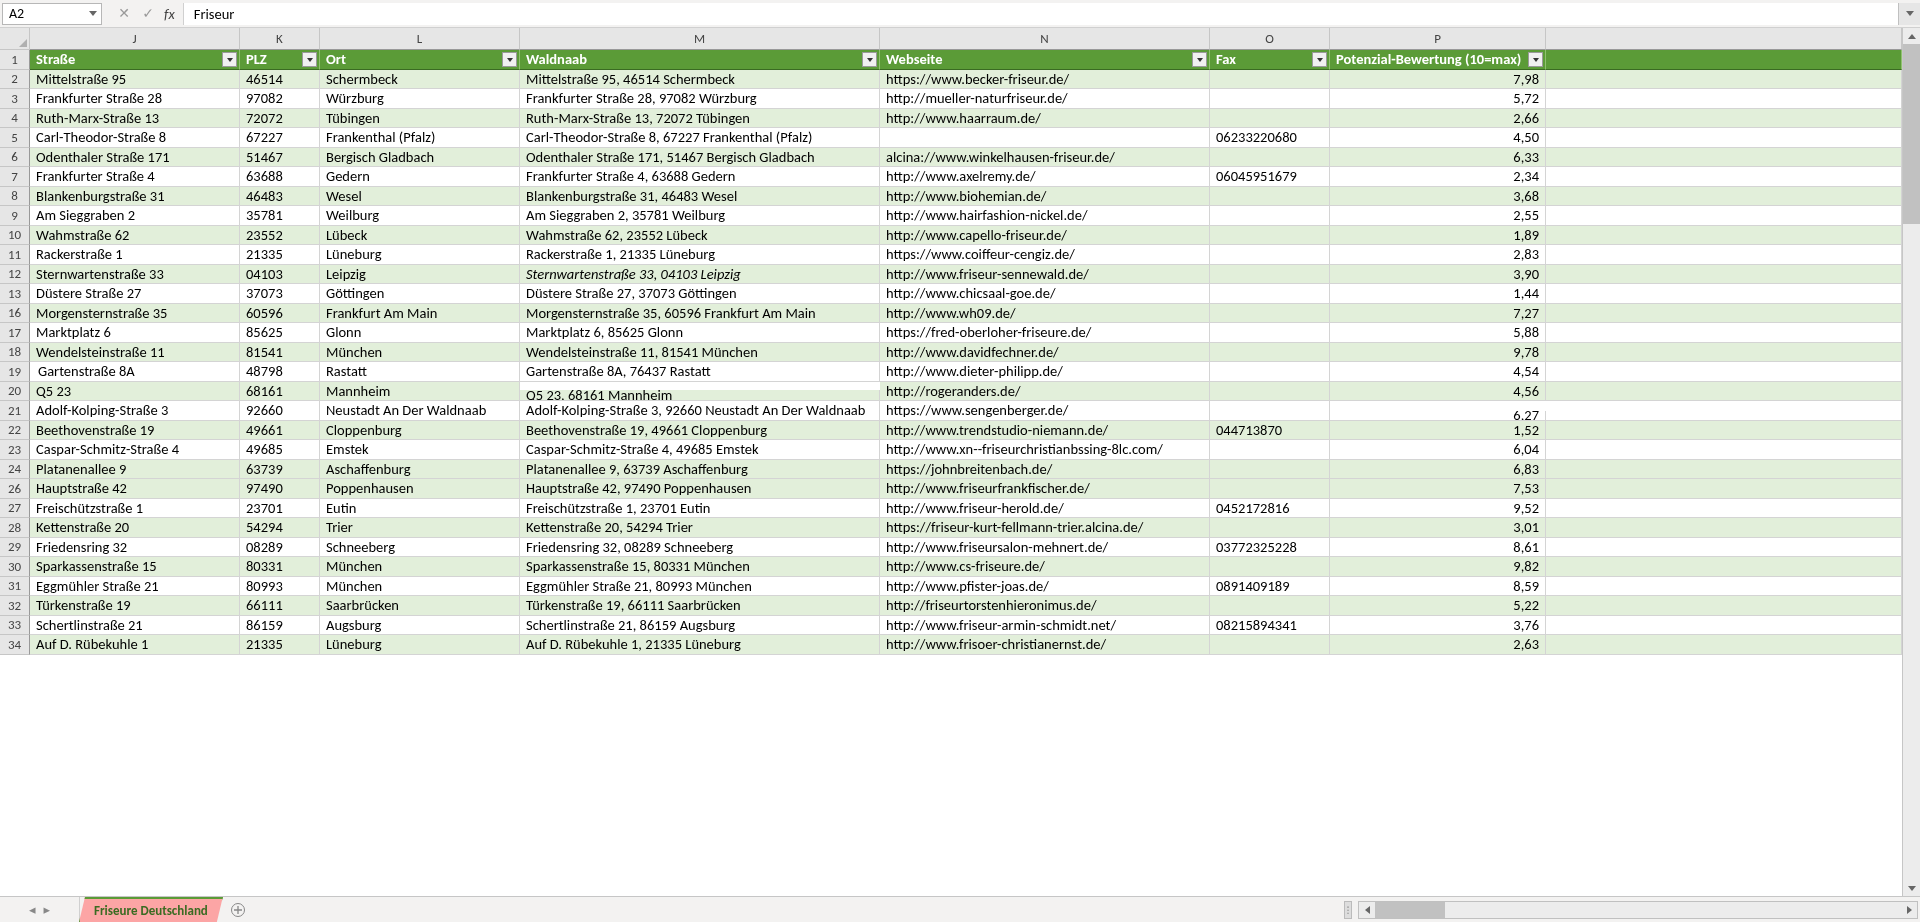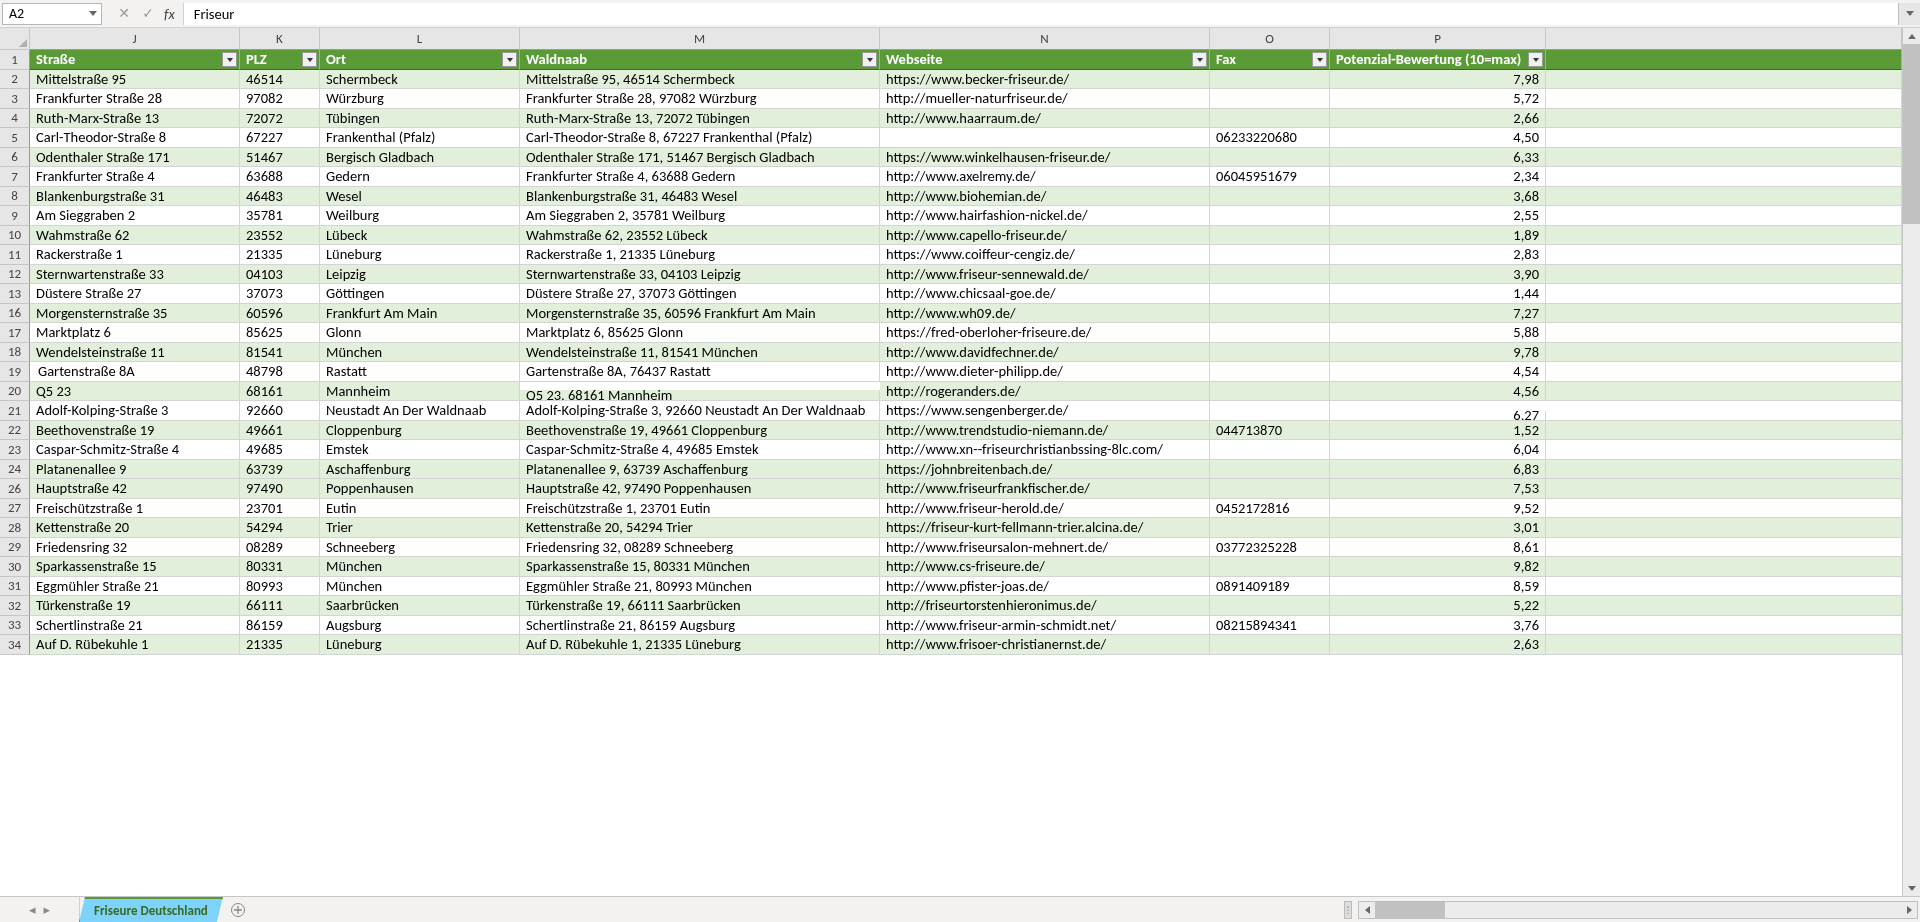--- a/index.html
+++ b/index.html
@@ -190,21 +190,21 @@
   .tabnav {
     width: 80px;
     display: flex;
     align-items: center;
     justify-content: center;
     border-right: 1px solid #d0d0d0;
     color:#888;
   }
   .tabnav span { margin: 0 4px; cursor:pointer; }
   .sheettab {
-    background: #7dd3fc;
+    background: #fca5a5;
     border: 1px solid #5b9b37;
     border-top: 2px solid #5b9b37;
     border-bottom: none;
     padding: 0 14px;
     display: flex;
     align-items: center;
     font-weight: bold;
     color: #3a6b22;
     clip-path: polygon(6px 0,100% 0,calc(100% - 6px) 100%,0 100%);
     margin-left: -1px;
@@ -382,21 +382,21 @@
             <div class="cell" style="width: 120px;">06233220680</div>
             <div class="cell right" style="width: 216px;">4,50</div>
             <div class="cell" style="flex: 1 1 0%;"></div>
           </div>
           <div class="row even">
             <div class="rowh">6</div>
             <div class="cell" style="width: 210px;">Odenthaler Straße 171</div>
             <div class="cell" style="width: 80px;">51467</div>
             <div class="cell" style="width: 200px;">Bergisch Gladbach</div>
             <div class="cell" style="width: 360px;">Odenthaler Straße 171, 51467 Bergisch Gladbach</div>
-            <div class="cell" style="width: 330px;">https://www.winkelhausen-friseur.de/</div>
+            <div class="cell" style="width: 330px;">alcina://www.winkelhausen-friseur.de/</div>
             <div class="cell" style="width: 120px;"></div>
             <div class="cell right" style="width: 216px;">6,33</div>
             <div class="cell" style="flex: 1 1 0%;"></div>
           </div>
           <div class="row odd">
             <div class="rowh">7</div>
             <div class="cell" style="width: 210px;">Frankfurter Straße 4</div>
             <div class="cell" style="width: 80px;">63688</div>
             <div class="cell" style="width: 200px;">Gedern</div>
             <div class="cell" style="width: 360px;">Frankfurter Straße 4, 63688 Gedern</div>
@@ -447,21 +447,21 @@
             <div class="cell" style="width: 330px;">https://www.coiffeur-cengiz.de/</div>
             <div class="cell" style="width: 120px;"></div>
             <div class="cell right" style="width: 216px;">2,83</div>
             <div class="cell" style="flex: 1 1 0%;"></div>
           </div>
           <div class="row even">
             <div class="rowh">12</div>
             <div class="cell" style="width: 210px;">Sternwartenstraße 33</div>
             <div class="cell" style="width: 80px;">04103</div>
             <div class="cell" style="width: 200px;">Leipzig</div>
-            <div class="cell" style="width: 360px;">Sternwartenstraße 33, 04103 Leipzig</div>
+            <div class="cell" style="width: 360px; font-style: italic;">Sternwartenstraße 33, 04103 Leipzig</div>
             <div class="cell" style="width: 330px;">http://www.friseur-sennewald.de/</div>
             <div class="cell" style="width: 120px;"></div>
             <div class="cell right" style="width: 216px;">3,90</div>
             <div class="cell" style="flex: 1 1 0%;"></div>
           </div>
           <div class="row odd">
             <div class="rowh">13</div>
             <div class="cell" style="width: 210px;">Düstere Straße 27</div>
             <div class="cell" style="width: 80px;">37073</div>
             <div class="cell" style="width: 200px;">Göttingen</div>

